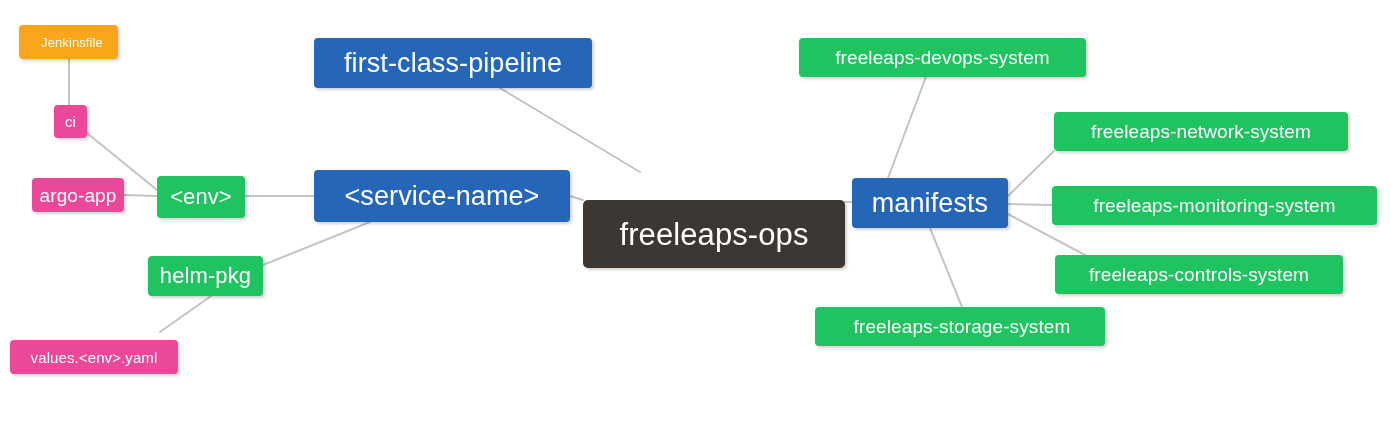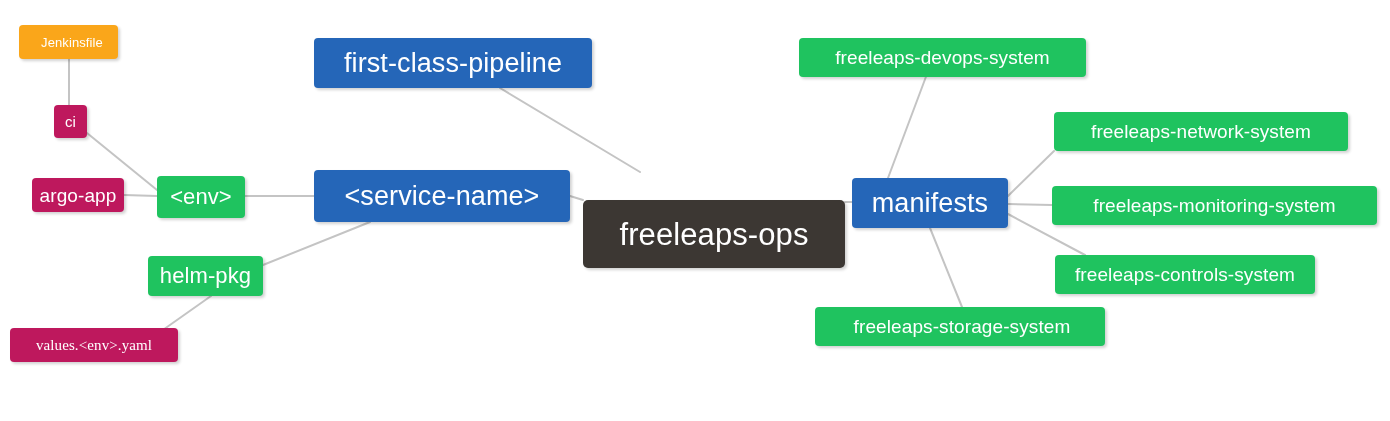--- a/index.html
+++ b/index.html
@@ -39,21 +39,21 @@
     padding: 0 13px;
     letter-spacing: 0.1px;
   }
   .node-root {
     background: #3c3733;
     font-size: 31px;
     border-radius: 5px;
   }
   .node-blue   { background: #2566b8; }
   .node-green  { background: #1fc35f; }
-  .node-red    { background: #be185d; }
+  .node-red    { background: #ec4899; }
   .node-orange { background: #faa61a; }
 
   .sz-xl  { font-size: 31px; margin-top: 28px; }
   .sz-lg  { font-size: 27px; }
   .sz-md  { font-size: 22px; }
   .sz-sm  { font-size: 19px; }
   .sz-xs  { font-size: 15px; }
   .sz-xxs { font-size: 13px; padding-left: 20px; }
 </style>
 </head>
@@ -97,32 +97,32 @@
       </div>
       <div class="node node-red sz-xs" style="left: 54px; top: 105px; width: 33px; height: 33px;">
         <span>ci</span>
       </div>
       <div class="node node-red sz-sm" style="left: 32px; top: 178px; width: 92px; height: 34px;">
         <span>argo-app</span>
       </div>
       <div class="node node-orange sz-xxs" style="left: 19px; top: 25px; width: 99px; height: 34px;">
         <span>Jenkinsfile</span>
       </div>
-      <div class="node node-red sz-xs" style="left: 10px; top: 328px; width: 168px; height: 34px; font-family: Liberation Serif, serif;">
+      <div class="node node-red sz-xs" style="left: 10px; top: 340px; width: 168px; height: 34px;">
         <span>values.&lt;env&gt;.yaml</span>
       </div>
       <div class="node node-green sz-sm" style="left: 799px; top: 38px; width: 287px; height: 39px;">
         <span>freeleaps-devops-system</span>
       </div>
       <div class="node node-green sz-sm" style="left: 1054px; top: 112px; width: 294px; height: 39px;">
         <span>freeleaps-network-system</span>
       </div>
       <div class="node node-green sz-sm" style="left: 1052px; top: 186px; width: 325px; height: 39px;">
         <span>freeleaps-monitoring-system</span>
       </div>
-      <div class="node node-green sz-sm" style="left: 1055px; top: 255px; width: 260px; height: 39px;">
+      <div class="node node-green sz-sm" style="left: 1055px; top: 255px; width: 288px; height: 39px;">
         <span>freeleaps-controls-system</span>
       </div>
       <div class="node node-green sz-sm" style="left: 815px; top: 307px; width: 290px; height: 39px; padding-left: 17px;">
         <span>freeleaps-storage-system</span>
       </div>
     </div>
 </div>
 
 </body></html>

